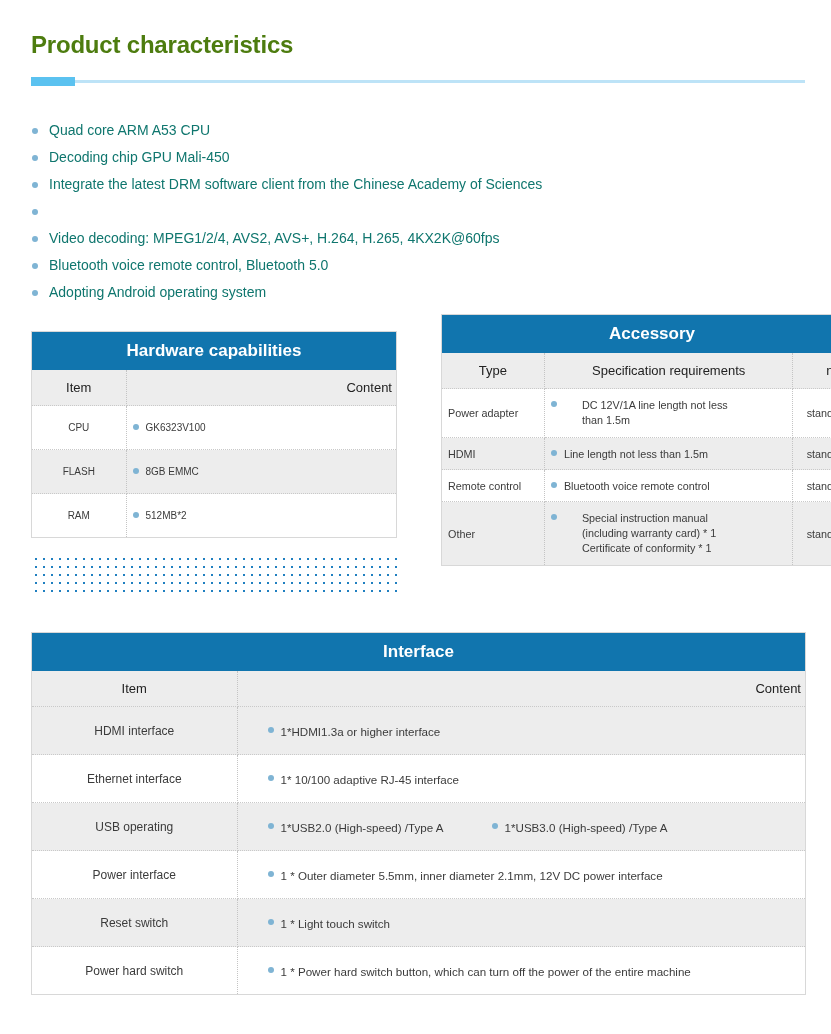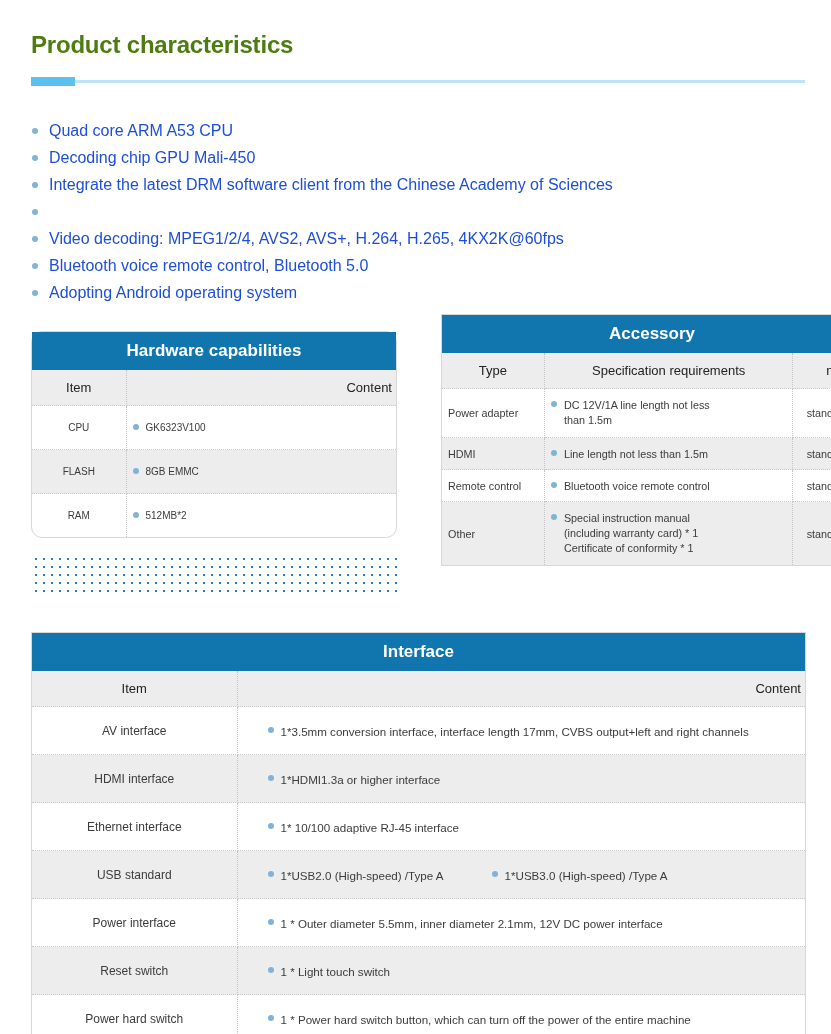--- a/index.html
+++ b/index.html
@@ -49,22 +49,22 @@
     position: absolute;
     left: 31px;
     top: 117px;
     width: 770px;
   }
   .feature-item {
     position: relative;
     padding-left: 18px;
     height: 27px;
     line-height: 27px;
-    font-size: 16px;
-    color: #1d4ed8;
+    font-size: 14px;
+    color: #0f766e;
     white-space: nowrap;
   }
   .feature-item .dot {
     position: absolute;
     left: 1px;
     top: 11px;
     width: 6px;
     height: 6px;
     border-radius: 50%;
     background: #7FB4D4;
@@ -128,28 +128,28 @@
     top: -1px;
   }
   .blk {
     display: inline-block;
     vertical-align: middle;
   }
   .multiline {
     display: inline-block;
     vertical-align: top;
     line-height: 15px;
+    margin-left: 18px;
   }
 
   
   #hardware-table {
     left: 31px;
     top: 331px;
     width: 366px;
-    border-radius: 11px;
   }
   #hardware-table col.c1 { width: 94px; }
   #hardware-table td.item,
   #hardware-table th.item { }
   #hardware-table td { height: 25px; }
 
   
   .dot-grid {
     position: absolute;
     left: 31px;
@@ -316,40 +316,34 @@
         <col class="i1">
         <col>
       </colgroup>
     <thead>
       <tr>
         <th>Item</th>
         <th>Content</th>
       </tr>
     </thead>
     <tbody>
-      <tr>
-        <td class="item">AV interface</td>
-        <td class="content">
-          <span class="bdot"></span><span class="blk">1*3.5mm conversion interface, interface length 17mm, CVBS output+left and right channels</span>
-        </td>
-      </tr>
       <tr class="alt">
         <td class="item">HDMI interface</td>
         <td class="content">
           <span class="bdot"></span><span class="blk">1*HDMI1.3a or higher interface</span>
         </td>
       </tr>
       <tr>
         <td class="item">Ethernet interface</td>
         <td class="content">
           <span class="bdot"></span><span class="blk">1* 10/100 adaptive RJ-45 interface</span>
         </td>
       </tr>
       <tr class="alt">
-        <td class="item">USB standard</td>
+        <td class="item">USB operating</td>
         <td class="content">
           <span class="bdot"></span><span class="blk">1*USB2.0 (High-speed) /Type A</span><span class="usb-second"><span class="bdot"></span><span class="blk">1*USB3.0 (High-speed) /Type A</span></span>
         </td>
       </tr>
       <tr>
         <td class="item">Power interface</td>
         <td class="content">
           <span class="bdot"></span><span class="blk">1 * Outer diameter 5.5mm, inner diameter 2.1mm, 12V DC power interface</span>
         </td>
       </tr>

